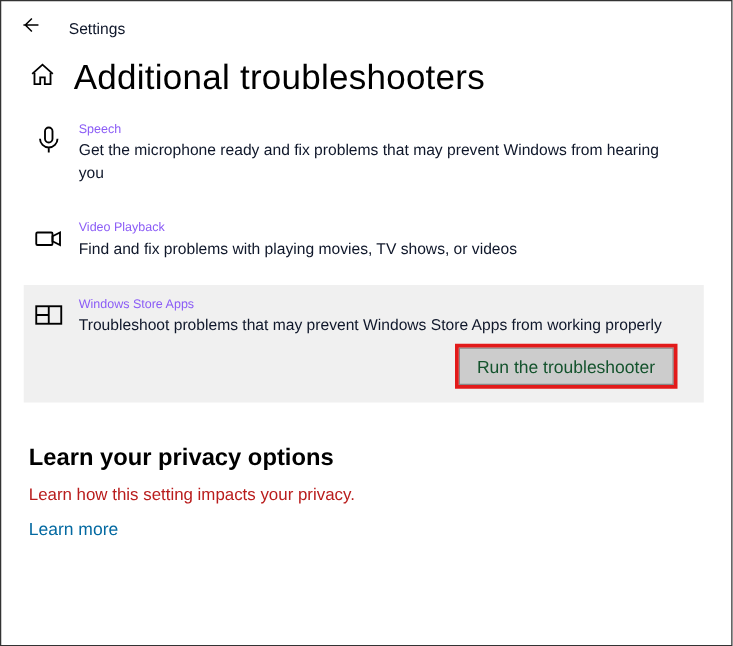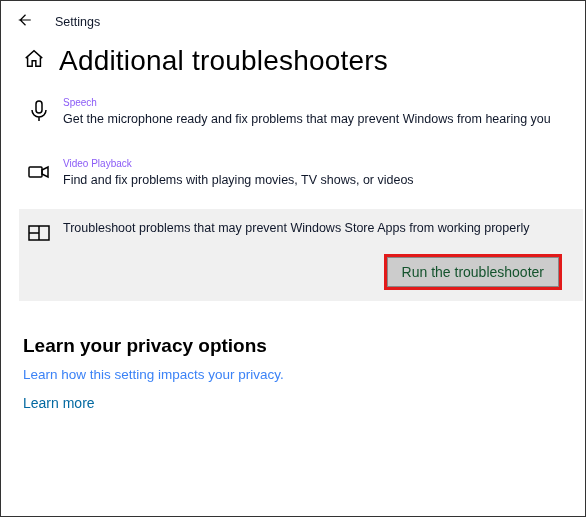--- a/index.html
+++ b/index.html
@@ -12,21 +12,21 @@
       overflow: hidden;
       color: #000;
     }
     .topbar {
       display: flex;
       align-items: center;
       padding: 10px 14px 4px 14px;
     }
     .back-icon { width: 18px; height: 18px; }
     .app-title { margin-left: 22px; font-size: 12.5px; color: #0f172a; }
-    .content { padding: 8px 6px 0 22px; }
+    .content { padding: 8px 26px 0 22px; }
     .page-header { display: flex; align-items: center; margin-bottom: 10px; }
     .home-icon { width: 22px; height: 22px; flex-shrink: 0; }
     .page-title {
       font-size: 28px;
       font-weight: 400;
       margin-left: 14px;
       letter-spacing: 0.2px;
     }
     .item {
       display: flex;
@@ -59,21 +59,21 @@
       outline: 3px solid #e21a1a;
       padding: 6px 14px;
       font-size: 14px;
       font-family: inherit;
       color: #14532d;
       cursor: pointer;
     }
     .gap { height: 10px; }
     .privacy-section { padding: 34px 22px 0 22px; }
     .privacy-title { font-size: 19px; font-weight: 600; margin-bottom: 10px; }
-    .privacy-desc { font-size: 13.5px; color: #3b82f6; margin-bottom: 12px; }
+    .privacy-desc { font-size: 13.5px; color: #b91c1c; margin-bottom: 12px; }
     .learn-more {
       font-size: 14px;
       color: #0369a1;
       cursor: pointer;
       display: inline-block;
     }
   </style>
 </head>
 <body>
 
@@ -129,20 +129,21 @@
 
   <div class="item selected">
     <span>
       <svg class="item-icon" viewBox="0 0 24 24" fill="none" stroke="#000" stroke-width="1.5">
         <rect x="2" y="5" width="20" height="14"></rect>
         <line x1="12" y1="5" x2="12" y2="19"></line>
         <line x1="2" y1="12" x2="12" y2="12"></line>
       </svg>
     </span>
     <div class="item-body">
+      <div class="item-title">Windows Store Apps</div>
       <div class="item-desc">Troubleshoot problems that may prevent Windows Store Apps from working properly</div>
     </div>
     <button class="run-btn">Run the troubleshooter</button>
   </div>
 </div>
 
 <div class="privacy-section">
   <div class="privacy-title">Learn your privacy options</div>
   <div class="privacy-desc">Learn how this setting impacts your privacy.</div>
   <a class="learn-more">Learn more</a>

